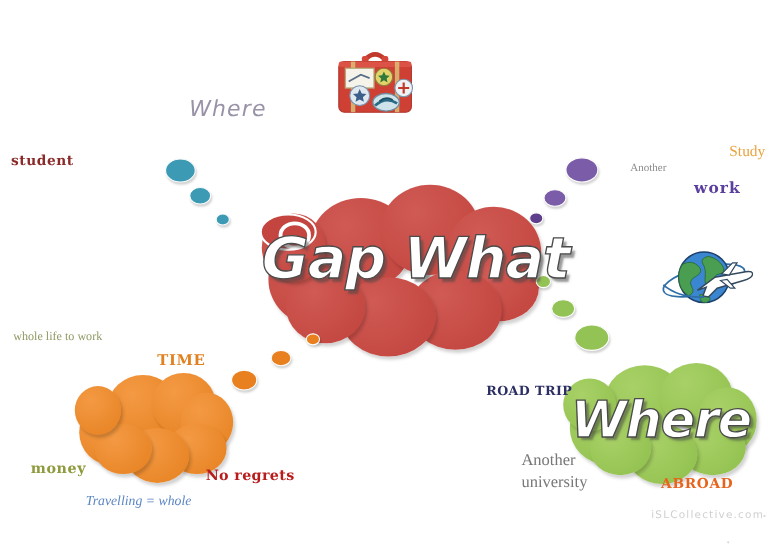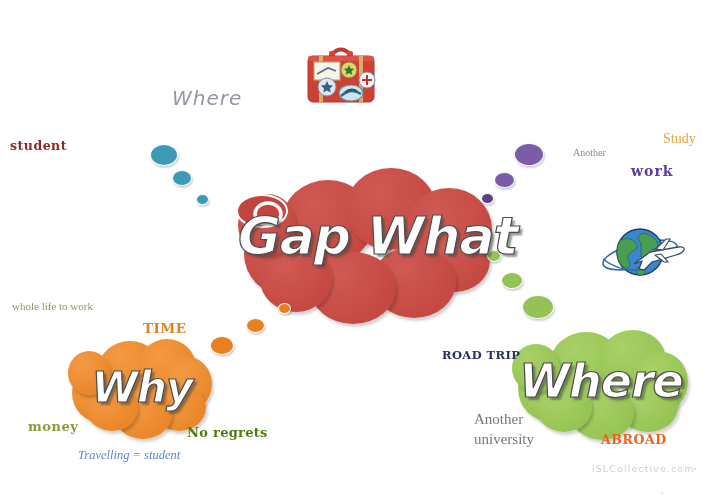--- a/index.html
+++ b/index.html
@@ -43,21 +43,21 @@
   .w-student{font-family:"DejaVu Serif",serif;font-weight:bold;font-size:12.5px;color:#8c2a2a;letter-spacing:.5px;}
   .w-prof{font-family:"Liberation Serif",serif;font-size:19px;color:#9fc2d4;}
   .w-fami{font-family:"DejaVu Sans",sans-serif;font-style:italic;font-size:20px;color:#9a93a8;letter-spacing:1px;}
   .w-study{font-family:"Liberation Serif",serif;font-size:14px;color:#e8a33d;}
   .w-travel{font-family:"Liberation Serif",serif;font-size:10px;color:#8a8a8a;}
   .w-work{font-family:"DejaVu Serif",serif;font-weight:bold;font-size:14px;color:#5b3f9e;letter-spacing:1px;}
   .w-whole{font-family:"Liberation Serif",serif;font-size:11px;color:#8e9a63;}
   .w-time{font-family:"DejaVu Serif",serif;font-weight:bold;font-size:13.5px;color:#e08222;letter-spacing:.5px;}
   .w-refresh{font-family:"DejaVu Sans",sans-serif;font-size:15px;color:#3d3a5c;}
   .w-money{font-family:"DejaVu Serif",serif;font-weight:bold;font-size:13px;color:#8e9a3c;letter-spacing:.5px;}
-  .w-noreg{font-family:"DejaVu Serif",serif;font-weight:bold;font-size:13px;color:#4d7c0f;letter-spacing:.3px;}
+  .w-noreg{font-family:"DejaVu Serif",serif;font-weight:bold;font-size:13px;color:#b91c1c;letter-spacing:.3px;}
   .w-travgrow{font-family:"Liberation Serif",serif;font-style:italic;font-size:12.5px;color:#5b86c4;}
   .w-roadtrip{font-family:"DejaVu Serif",serif;font-weight:bold;font-size:11.5px;color:#2c2f63;letter-spacing:.4px;}
   .w-another{font-family:"Liberation Serif",serif;font-size:15px;color:#777777;line-height:1.35;text-align:left;}
   .w-abroad{font-family:"DejaVu Serif",serif;font-weight:bold;font-size:12.5px;color:#e8631c;letter-spacing:.6px;}
   .w-mark{font-family:"DejaVu Sans",sans-serif;font-size:9.5px;color:#d0d0d0;letter-spacing:1.1px;}
 
   
   .suitcase{position:absolute;}
   .globe{position:absolute;}
   .dot{position:absolute;width:2px;height:2px;background:#d8d8d8;border-radius:50%;}
@@ -153,32 +153,31 @@
 
   <div class="cloud" style="left:68px;top:337px;width:148px;height:102px;">
     <div class="lobe" style="left:4px;  top:26px; width:60px; height:60px; background:radial-gradient(circle at 35% 30%, #f49a44, #e5801f);"></div>
     <div class="lobe" style="left:30px; top:4px;  width:64px; height:58px; background:radial-gradient(circle at 35% 30%, #f49a44, #e5801f);"></div>
     <div class="lobe" style="left:70px; top:2px;  width:58px; height:56px; background:radial-gradient(circle at 35% 30%, #f49a44, #e5801f);"></div>
     <div class="lobe" style="left:96px; top:20px; width:48px; height:54px; background:radial-gradient(circle at 35% 30%, #f49a44, #e5801f);"></div>
     <div class="lobe" style="left:84px; top:48px; width:54px; height:46px; background:radial-gradient(circle at 35% 30%, #f49a44, #e5801f);"></div>
     <div class="lobe" style="left:46px; top:52px; width:58px; height:50px; background:radial-gradient(circle at 35% 30%, #f49a44, #e5801f);"></div>
     <div class="lobe" style="left:18px; top:48px; width:52px; height:46px; background:radial-gradient(circle at 35% 30%, #f49a44, #e5801f);"></div>
     <div class="lobe" style="left:0px;  top:14px; width:42px; height:44px; background:radial-gradient(circle at 35% 30%, #f49a44, #e5801f);"></div>
-    <div class="label" style="top:26px;font-size:42px;">Why</div>
   </div>
 
   <div class="bub" style="left:210px;top:336px;width:22px;height:17px;background:#e8801f;"></div>
   <div class="bub" style="left:246px;top:318px;width:17px;height:13px;background:#e8801f;"></div>
   <div class="bub" style="left:278px;top:303px;width:11px;height:9px;background:#e8801f;"></div>
 
   <div class="word w-whole" style="left:12px;top:300px;">whole life to work</div>
   <div class="word w-time" style="left:143px;top:320px;">TIME</div>
   <div class="word w-money" style="left:28px;top:419px;">money</div>
   <div class="word w-noreg" style="left:187px;top:425px;">No regrets</div>
-  <div class="word w-travgrow" style="left:78px;top:448px;">Travelling = student</div>
+  <div class="word w-travgrow" style="left:78px;top:448px;">Travelling = whole</div>
 
   <div class="cloud" style="left:512px;top:328px;width:178px;height:112px;">
     <div class="lobe" style="left:6px;  top:28px; width:66px; height:66px; background:radial-gradient(circle at 35% 30%, #a8d167, #8fbf4c);"></div>
     <div class="lobe" style="left:38px; top:4px;  width:72px; height:64px; background:radial-gradient(circle at 35% 30%, #a8d167, #8fbf4c);"></div>
     <div class="lobe" style="left:88px; top:2px;  width:66px; height:60px; background:radial-gradient(circle at 35% 30%, #a8d167, #8fbf4c);"></div>
     <div class="lobe" style="left:122px;top:24px; width:54px; height:60px; background:radial-gradient(circle at 35% 30%, #a8d167, #8fbf4c);"></div>
     <div class="lobe" style="left:106px;top:54px; width:60px; height:50px; background:radial-gradient(circle at 35% 30%, #a8d167, #8fbf4c);"></div>
     <div class="lobe" style="left:58px; top:58px; width:64px; height:54px; background:radial-gradient(circle at 35% 30%, #a8d167, #8fbf4c);"></div>
     <div class="lobe" style="left:24px; top:54px; width:56px; height:50px; background:radial-gradient(circle at 35% 30%, #a8d167, #8fbf4c);"></div>
     <div class="lobe" style="left:0px;  top:16px; width:48px; height:48px; background:radial-gradient(circle at 35% 30%, #a8d167, #8fbf4c);"></div>

